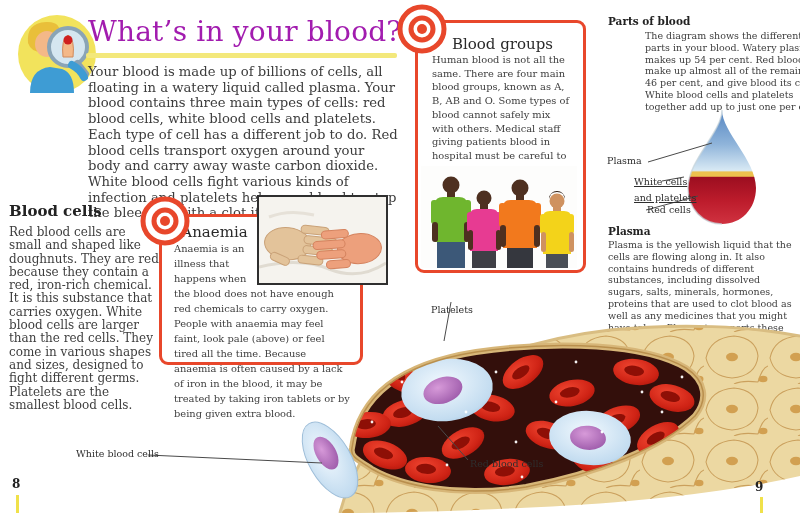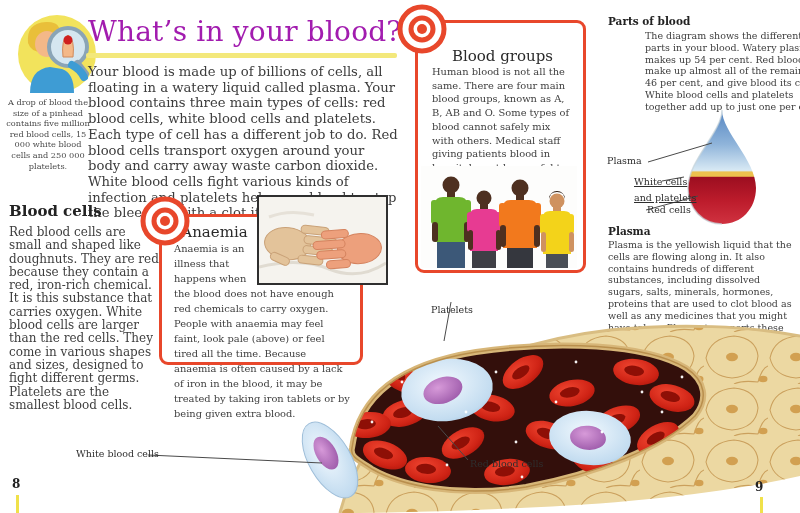--- a/index.html
+++ b/index.html
@@ -34,21 +34,20 @@
       <path d="M12,30 Q10,10 30,9 Q46,8 44,24 Q43,34 34,38 Q16,42 12,30Z" fill="#e9bf3a"></path>
       <ellipse cx="31" cy="31" rx="12" ry="13" fill="#f4b888"></ellipse>
       <path d="M14,80 Q14,56 34,54 L46,56 Q58,60 58,80 Z" fill="#3e9cd4"></path>
       <circle cx="52" cy="34" r="19" fill="#d5e6f0" stroke="#8aa4b6" stroke-width="4"></circle>
       <path d="M47,44 Q45,26 52,22 Q59,26 57,44 Z" fill="#f4b888" stroke="#d08a5c" stroke-width="1"></path>
       <circle cx="52" cy="27" r="4.5" fill="#cf1f1f"></circle>
       <rect x="62" y="46" width="7" height="20" rx="3" transform="rotate(-38 65 56)" fill="#8aa0b2"></rect>
       <path d="M56,52 q8,4 12,12" stroke="#3e9cd4" stroke-width="8" fill="none" stroke-linecap="round"></path>
     </svg>
   </div>
-  <div class="abs smallcap" style="left:5px;top:97px;width:86px;">A drop of blood the size of a pinhead contains five million red blood cells, 15 000 white blood cells and 250 000 platelets.</div>
 
   <div class="abs title" style="left:88px;top:15px;width:330px;">What’s in your blood?</div>
   <div class="abs rule" style="left:86px;top:53px;width:311px;"></div>
   <div class="abs intro" style="left:88px;top:64px;width:312px;">Your blood is made up of billions of cells, all floating in a watery liquid called plasma. Your blood contains three main types of cells: red blood cells, white blood cells and platelets. Each type of cell has a different job to do. Red blood cells transport oxygen around your body and carry away waste carbon dioxide. White blood cells fight various kinds of infection and platelets help your blood to stop the bleeding with a clot if you get cut.</div>
 
   <div class="abs h2" style="left:9px;top:202px;">Blood cells</div>
   <div class="abs body-sm" style="left:9px;top:226px;width:151px;">Red blood cells are small and shaped like doughnuts. They are red because they contain a red, iron-rich chemical. It is this substance that carries oxygen. White blood cells are larger than the red cells. They come in various shapes and sizes, designed to fight different germs. Platelets are the smallest blood cells.</div>
 
   <div class="abs featurebox" style="left:159px;top:214px;width:198px;height:145px;">
     <div style="padding:6px 9px 4px 12px;">
@@ -83,21 +82,21 @@
         <ellipse cx="24" cy="34" rx="22" ry="15" fill="#eda07c" stroke="#d4825e" stroke-width="1"></ellipse>
         <rect x="34" y="14" width="27" height="8" rx="4" fill="#eda07c" stroke="#d4825e" stroke-width="1"></rect>
         <rect x="38" y="24" width="32" height="8" rx="4" fill="#eda07c" stroke="#d4825e" stroke-width="1"></rect>
         <rect x="38" y="34" width="29" height="8" rx="4" fill="#eda07c" stroke="#d4825e" stroke-width="1"></rect>
         <rect x="34" y="44" width="24" height="8" rx="4" fill="#eda07c" stroke="#d4825e" stroke-width="1"></rect>
       </g>
     </svg>
   </div>
 
   <div class="abs featurebox" style="left:415px;top:20px;width:165px;height:247px;">
-    <div style="padding:24px 10px 0 14px;">
+    <div style="padding:12px 10px 0 14px;">
       <div class="box-h">Blood groups</div>
       <div class="box-body" style="line-height:13.7px;">Human blood is not all the same. There are four main blood groups, known as A, B, AB and O. Some types of blood cannot safely mix with others. Medical staff giving patients blood in hospital must be careful to supply blood of the right group, or the patient’s body may react to it.</div>
     </div>
     <div class="abs" style="left:3px;bottom:2px;width:156px;height:102px;">
       <svg width="156" height="102" viewBox="0 0 156 102">
         <rect width="156" height="102" fill="#fdfdfc"></rect>
 
         <circle cx="30" cy="19" r="8.5" fill="#4e3020"></circle>
         <rect x="26" y="26" width="8" height="6" fill="#4e3020"></rect>
         <path d="M14,38 Q14,31 22,31 L38,31 Q46,31 46,38 L46,76 L14,76 Z" fill="#6fb62e"></path>

